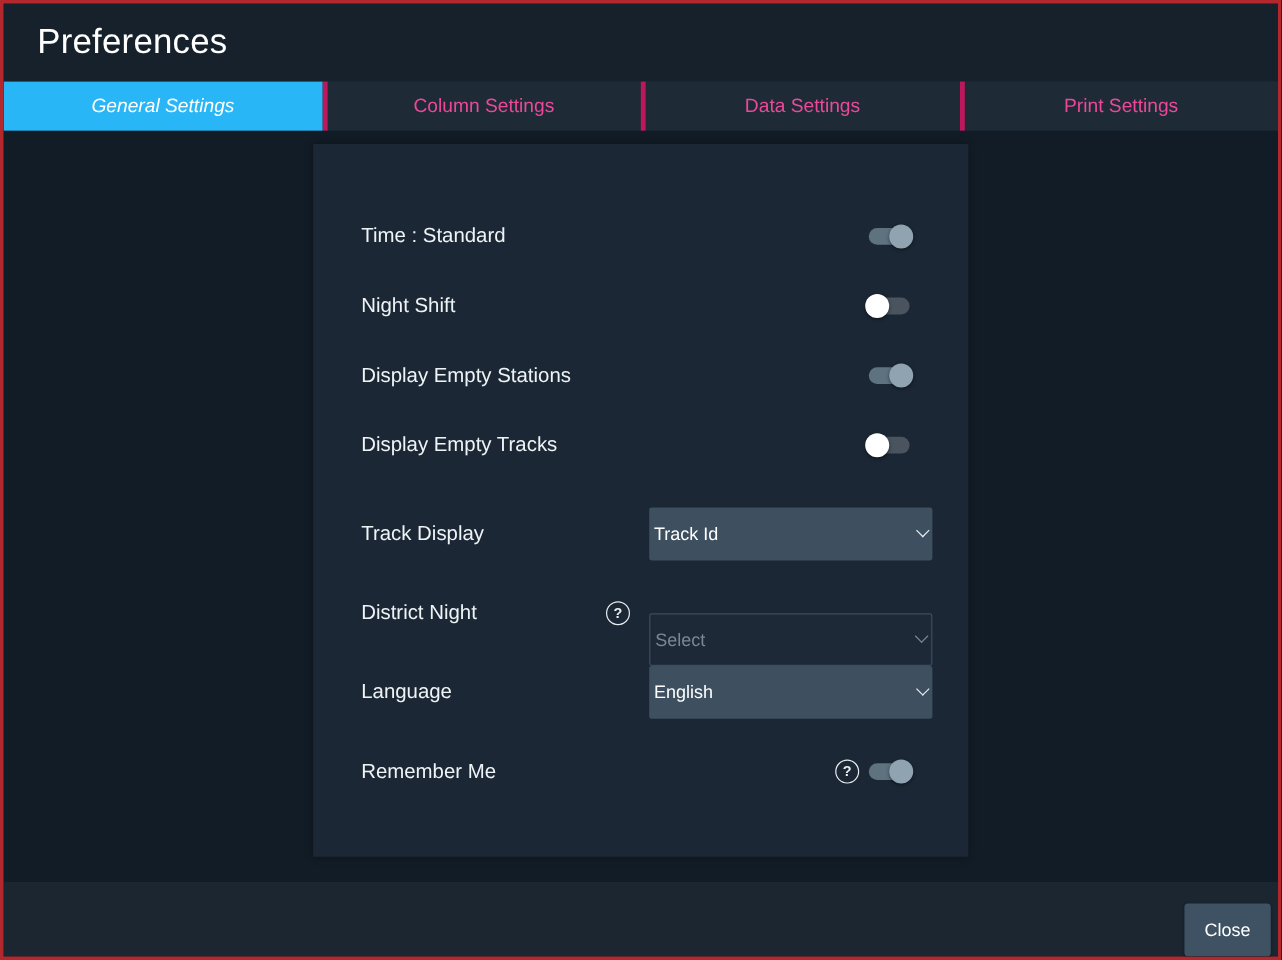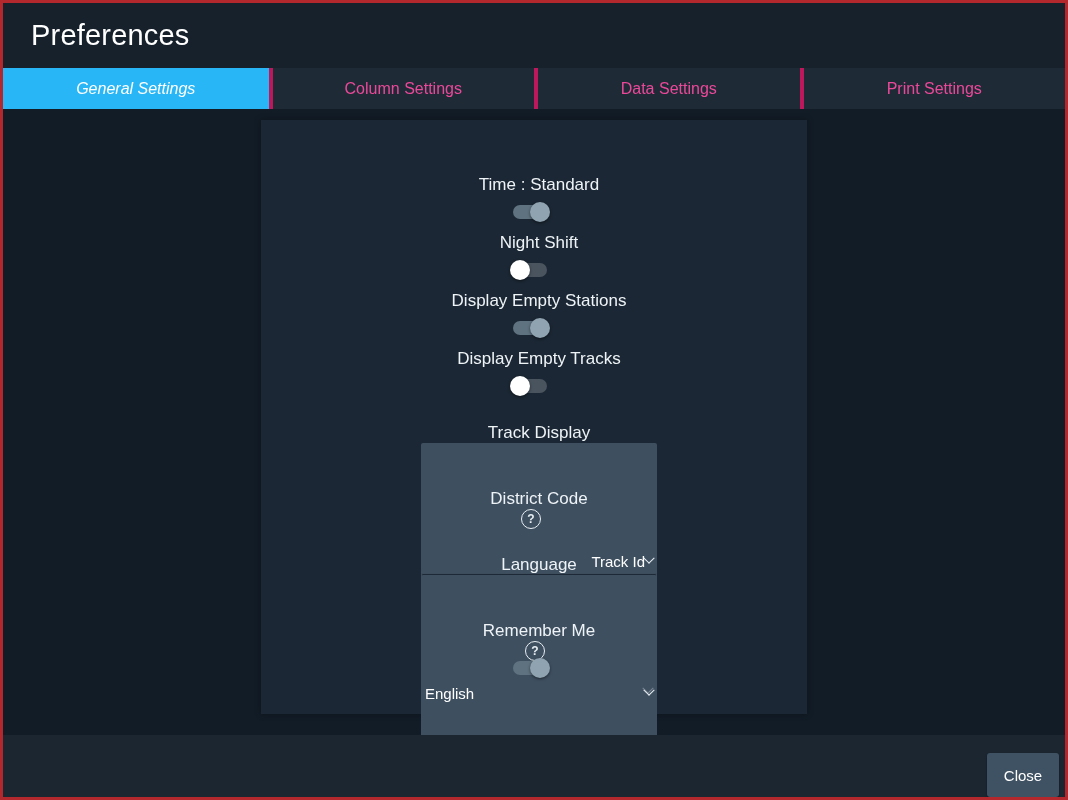--- a/index.html
+++ b/index.html
@@ -74,24 +74,23 @@
   .panel{
     margin-top:11px;
     width:546px;height:594px;
     background:var(--panel);
     padding:55px 30px 0 40px;
     box-shadow:0 0 6px rgba(0,0,0,.35);
   }
   .row{
     display:flex;align-items:center;
     height:44px;
-    flex-direction:column;
   }
   .row.toggle-row{margin-bottom:14px;}
-  .row.first-select-row{margin-top:30px;text-align:right;}
+  .row.first-select-row{margin-top:30px;}
   .row.select-row{margin-bottom:22px;}
   .row .label{
     flex:1 1 auto;
     font-size:17px;color:var(--text);
   }
   
   .toggle{
     position:relative;
     width:34px;height:14px;
     border-radius:7px;
@@ -213,21 +212,21 @@
 
       <div class="row select-row first-select-row">
         <span class="label">Track Display</span>
         <div class="select">
           <span class="value">Track Id</span>
           <span class="chev"></span>
         </div>
       </div>
 
       <div class="row select-row">
-        <span class="label">District Code</span>
+        <span class="label">District Night</span>
         <span class="help">?</span>
         <div class="select placeholder">
           <span class="value">Select</span>
           <span class="chev"></span>
         </div>
       </div>
 
       <div class="row select-row">
         <span class="label">Language</span>
         <div class="select">

